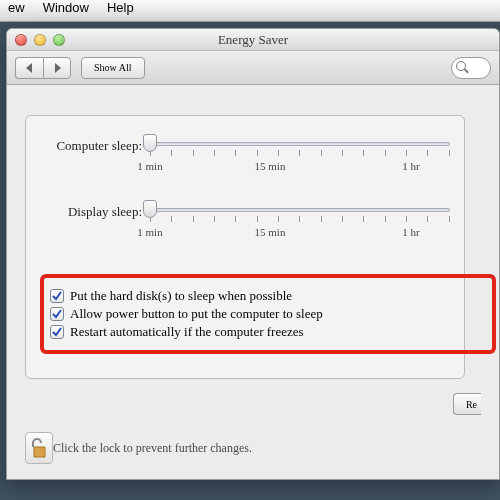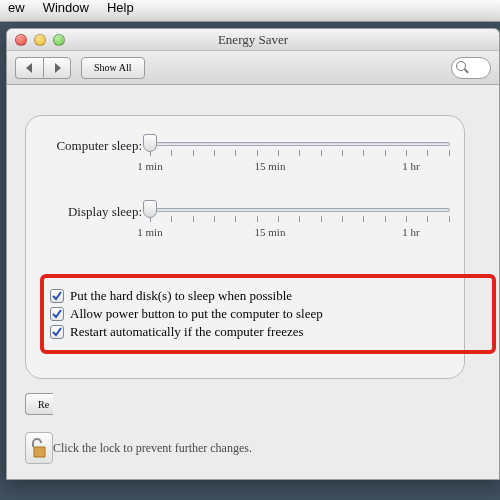--- a/index.html
+++ b/index.html
@@ -107,21 +107,21 @@
   }
 
   .content {
     padding: 30px 0 0 0;
     background: #ececec;
   }
   .panel {
     margin: 0 34px 14px 18px;
     background: #f3f3f3;
     border: 1px solid #bcbcbc;
-    border-radius: 17px;
+    border-radius: 6px;
     padding: 22px 14px 16px 14px;
   }
   .sliderrow {
     display: flex; align-items: flex-start;
     margin-bottom: 28px;
   }
   .sliderlabel {
     width: 110px; text-align: right; padding-right: 8px;
     font-size: 13px; color: #222; padding-top: 0px;
   }
@@ -170,21 +170,21 @@
   .chk {
     width: 14px; height: 14px;
     border: 1px solid #7a8694;
     border-radius: 3px;
     background: linear-gradient(#fff,#e7e7e7);
     margin-right: 6px;
     display: flex; align-items: center; justify-content: center;
   }
   .chk svg { width: 12px; height: 12px; display:block; }
   .bottomrow {
-    display: flex; justify-content: flex-start;
+    display: flex; justify-content: flex-end;
     margin: 0 18px 0 18px;
   }
   .footer {
     height: 46px; display: flex; align-items: center;
     margin: 10px 18px 8px 18px; 
   }
   .lock {
     width: 28px; height: 32px;
     background: linear-gradient(#fdfdfd,#e2e2e2);
     border: 1px solid #b5b5b5; border-radius: 4px;

